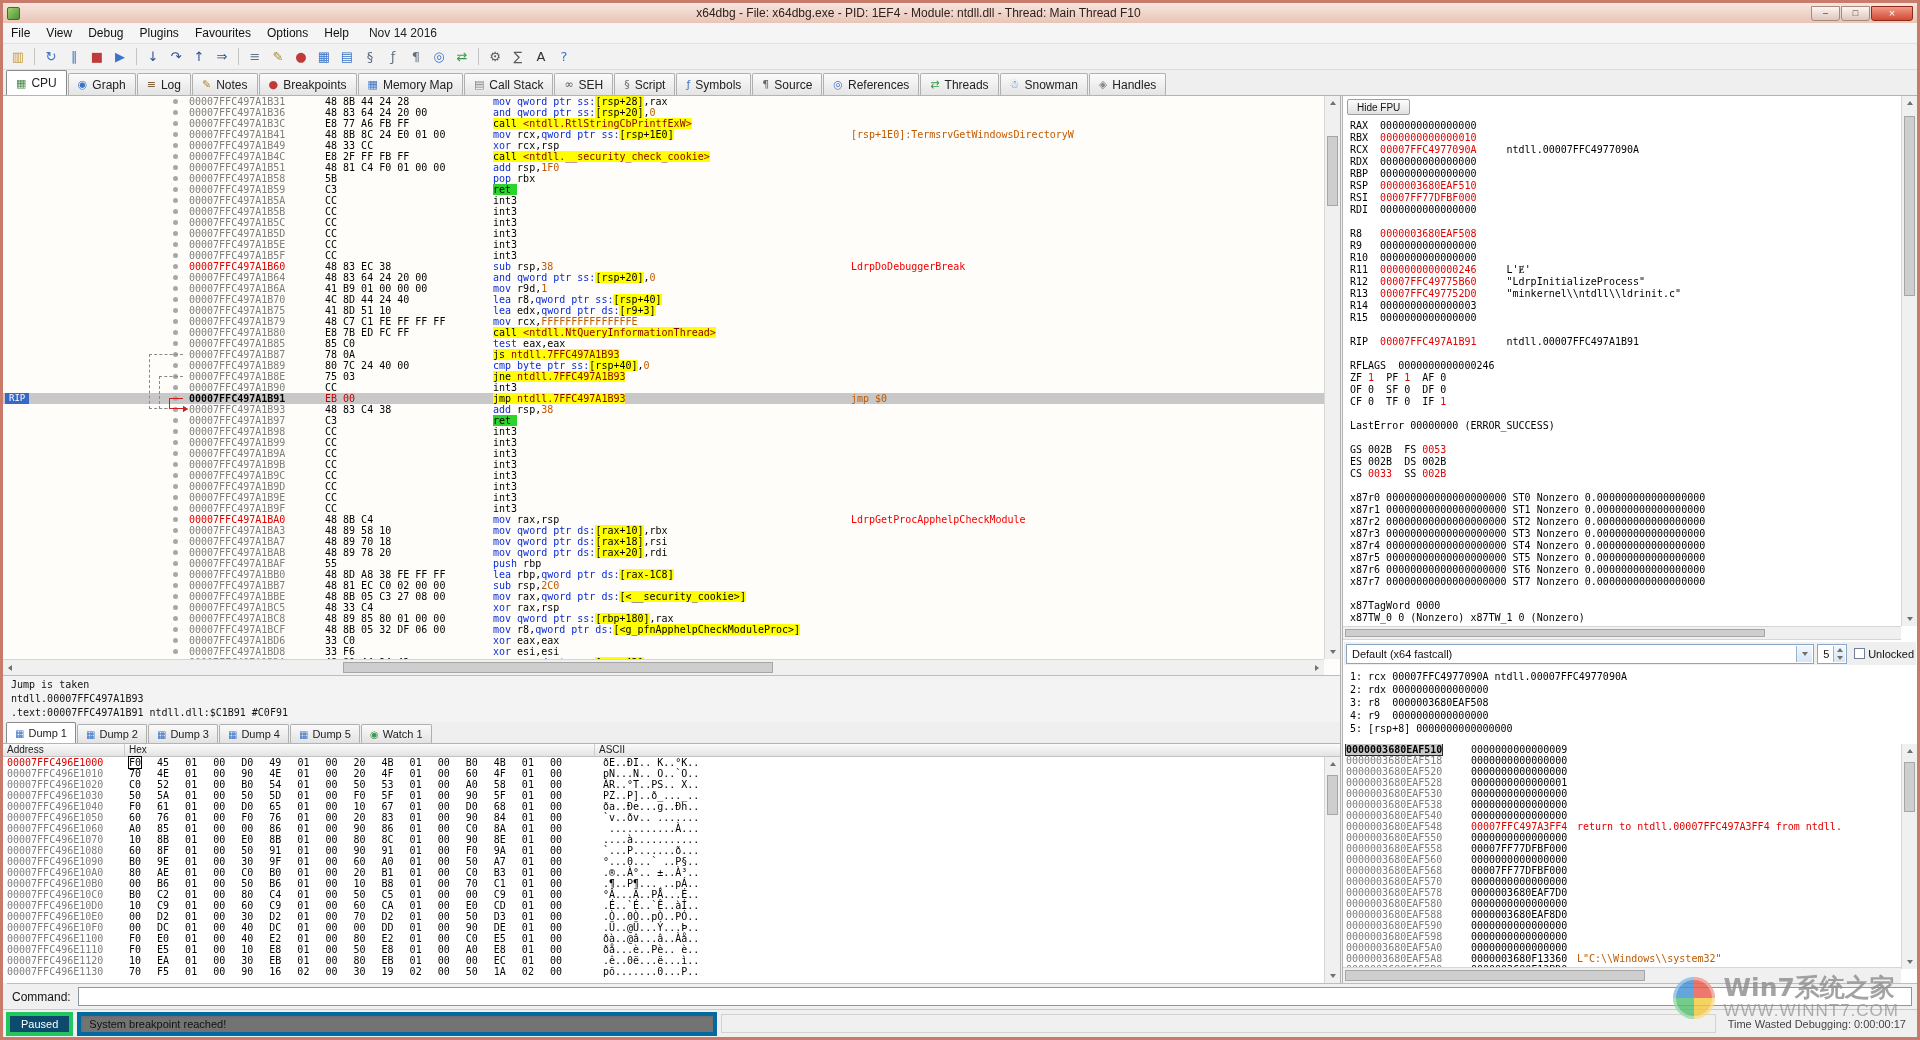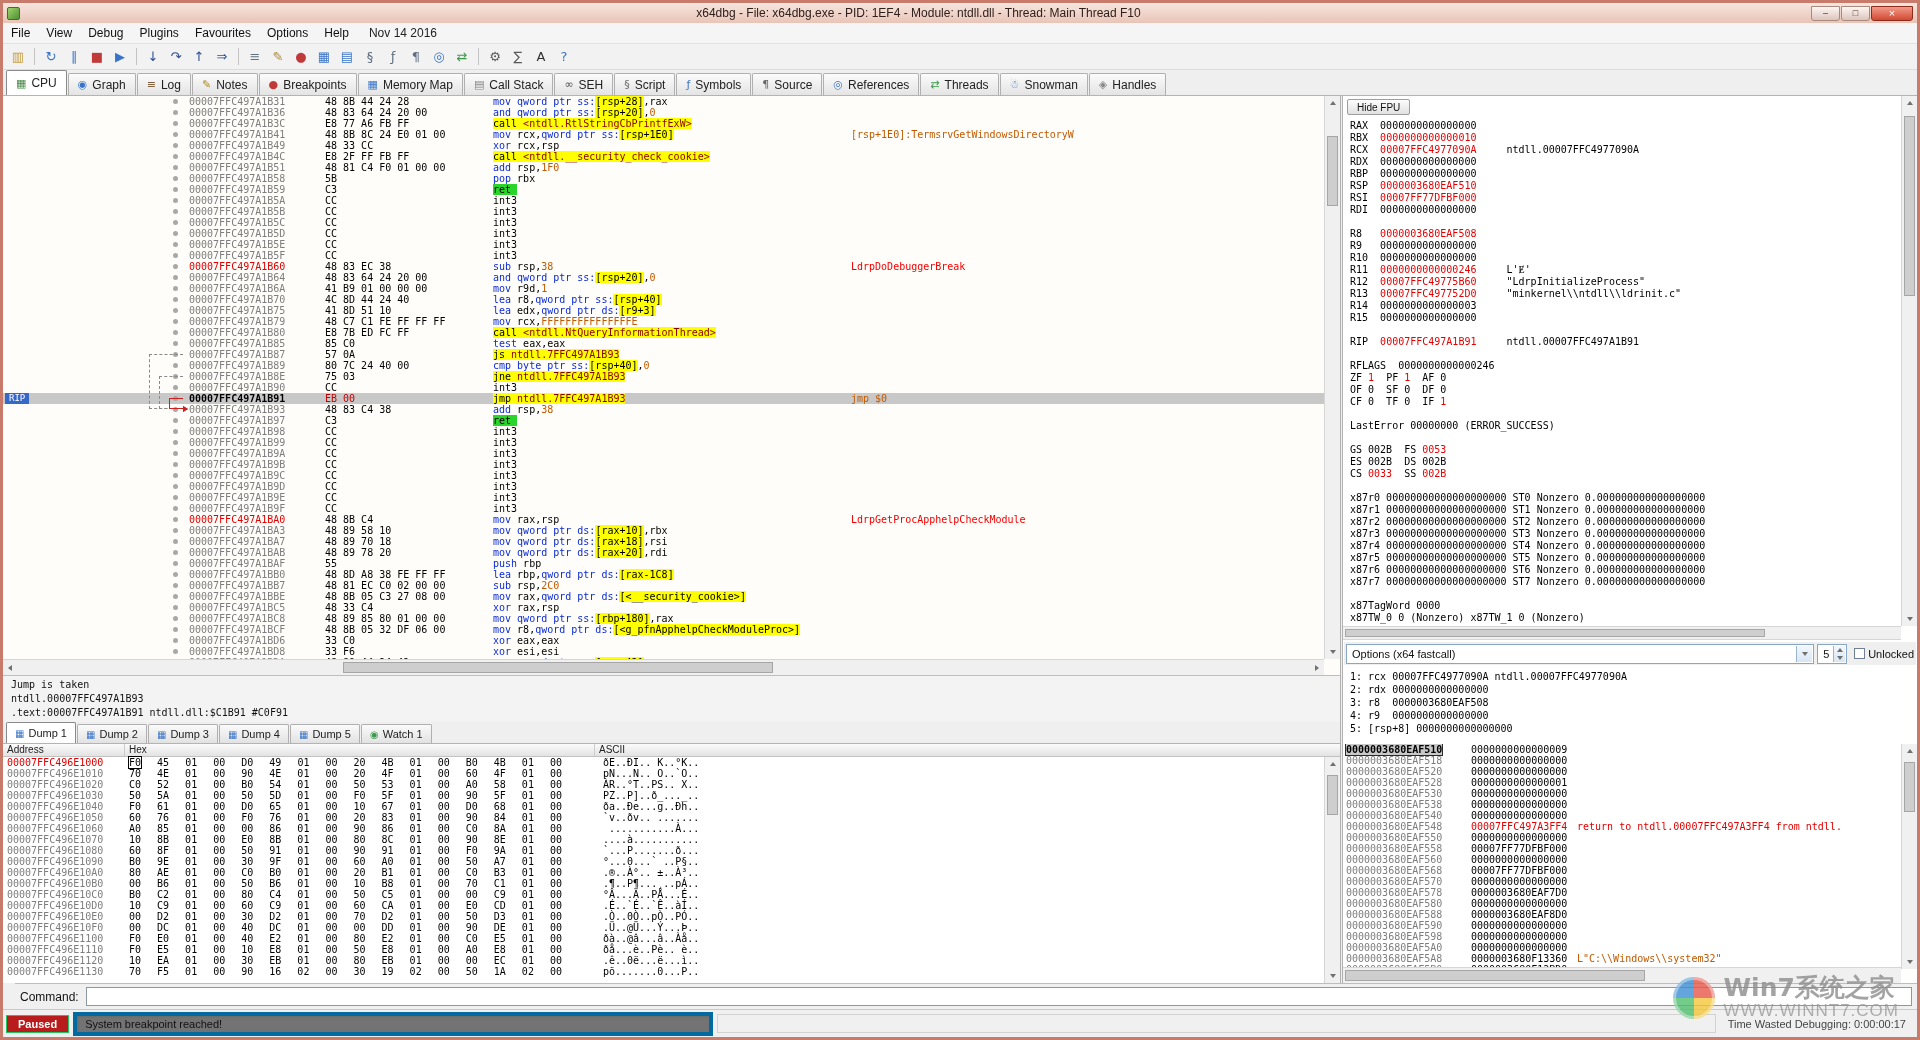--- a/index.html
+++ b/index.html
@@ -111,24 +111,24 @@
   .convsel{flex:1;height:20px;border:1px solid #88a6c6;background:#fff;display:flex;align-items:center;padding:0 5px;position:relative;color:#111}
   .convarrow{position:absolute;right:1px;top:1px;bottom:1px;width:16px;background:linear-gradient(#f2f7fd,#d8e6f5);border-left:1px solid #9ab4d0;display:flex;align-items:center;justify-content:center}
   .spin{width:30px;height:20px;border:1px solid #88a6c6;background:#fff;display:flex;align-items:center;padding-left:5px;position:relative;color:#111}
   .spinbtns{position:absolute;right:1px;top:1px;bottom:1px;width:12px;display:flex;flex-direction:column;justify-content:space-around;align-items:center;background:linear-gradient(#f2f7fd,#d8e6f5);border-left:1px solid #9ab4d0}
   .chk{width:11px;height:11px;border:1px solid #6f8096;background:#fff;margin-left:4px}
   .chklabel{margin:0 0;color:#111}
   .args{position:absolute;left:7px;top:574px;right:4px}
   .aline{height:13px;line-height:13px;white-space:pre;color:#000}
 
   
-  .cmdbar{position:absolute;left:12px;right:0;top:980px;height:26px;background:#f0f0f0;border-top:1px solid #bdbdbd;display:flex;align-items:center;padding:0 5px;font-size:12px;color:#111}
+  .cmdbar{position:absolute;left:4px;right:0;top:980px;height:26px;background:#f0f0f0;border-top:1px solid #bdbdbd;display:flex;align-items:center;padding:0 5px;font-size:12px;color:#111}
   .cmdinput{flex:1;height:19px;margin-left:7px;border:1px solid #8a97a5;padding:0 4px;font-family:"DejaVu Sans Mono",monospace;font-size:11px;background:#fff}
   .statusbar{position:absolute;left:0;right:0;top:1006px;bottom:0;background:#f0f0f0;display:flex;align-items:center;gap:4px;padding:0 3px;font-size:11px;border-top:1px solid #cacaca}
-  .paused{background:#b91c1c;border:1px solid #22c55e;color:#fff;padding:2px 11px;font-weight:bold}
+  .paused{background:#0c4a6e;border:4px solid #22c55e;color:#fff;padding:2px 11px;font-weight:normal}
   .smsg{border:4px solid #0369a1;padding:2px 8px;width:640px;background:#737373;color:#111;box-shadow:inset 1px 1px 2px rgba(0,0,0,.08)}
   .sspacer{flex:1;height:19px;border:1px solid #d2d2d2}
   .sright{padding:0 8px;color:#444;white-space:nowrap}
 
   
   .watermark{position:absolute;right:18px;bottom:16px;display:flex;align-items:center;gap:9px;opacity:.8;pointer-events:none;z-index:50}
   .wlogo{width:42px;height:42px;border-radius:50%;background:#7fb3d5;background:conic-gradient(#e8574a 0 25%,#f3c73c 25% 50%,#51c06e 50% 75%,#3d8fd4 75% 100%);box-shadow:0 0 0 3px rgba(255,255,255,.4) inset}
   .wtext1{font-size:25px;font-weight:bold;color:#8d8d8d;font-family:"DejaVu Sans",sans-serif;line-height:26px}
   .wtext2{font-size:17px;color:#9b9b9b;letter-spacing:1px}
 </style>
@@ -267,21 +267,21 @@
         <div class="drow"><span class="bpdot"></span><span class="daddr">00007FFC497A1B5E</span><span class="dbytes">CC</span><span class="dins"><span class="tk-p">int3</span></span></div>
         <div class="drow"><span class="bpdot"></span><span class="daddr">00007FFC497A1B5F</span><span class="dbytes">CC</span><span class="dins"><span class="tk-p">int3</span></span></div>
         <div class="drow"><span class="bpdot"></span><span class="daddr alab">00007FFC497A1B60</span><span class="dbytes">48 83 EC 38</span><span class="dins"><span class="tk-m">sub </span><span class="tk-p">rsp,</span><span class="tk-n">38</span></span><span class="dcom cm-label">LdrpDoDebuggerBreak</span></div>
         <div class="drow"><span class="bpdot"></span><span class="daddr">00007FFC497A1B64</span><span class="dbytes">48 83 64 24 20 00</span><span class="dins"><span class="tk-m">and </span><span class="tk-m">qword ptr ss:</span><span class="tk-y">[rsp+20]</span><span class="tk-p">,</span><span class="tk-n">0</span></span></div>
         <div class="drow"><span class="bpdot"></span><span class="daddr">00007FFC497A1B6A</span><span class="dbytes">41 B9 01 00 00 00</span><span class="dins"><span class="tk-m">mov </span><span class="tk-p">r9d,</span><span class="tk-n">1</span></span></div>
         <div class="drow"><span class="bpdot"></span><span class="daddr">00007FFC497A1B70</span><span class="dbytes">4C 8D 44 24 40</span><span class="dins"><span class="tk-m">lea </span><span class="tk-p">r8,</span><span class="tk-m">qword ptr ss:</span><span class="tk-y">[rsp+40]</span></span></div>
         <div class="drow"><span class="bpdot"></span><span class="daddr">00007FFC497A1B75</span><span class="dbytes">41 8D 51 10</span><span class="dins"><span class="tk-m">lea </span><span class="tk-p">edx,</span><span class="tk-m">qword ptr ds:</span><span class="tk-y">[r9+3]</span></span></div>
         <div class="drow"><span class="bpdot"></span><span class="daddr">00007FFC497A1B79</span><span class="dbytes">48 C7 C1 FE FF FF FF</span><span class="dins"><span class="tk-m">mov </span><span class="tk-p">rcx,</span><span class="tk-n">FFFFFFFFFFFFFFFE</span></span></div>
         <div class="drow"><span class="bpdot"></span><span class="daddr">00007FFC497A1B80</span><span class="dbytes">E8 7B ED FC FF</span><span class="dins"><span class="tk-jy">call </span><span class="tk-cy">&lt;ntdll.NtQueryInformationThread&gt;</span></span></div>
         <div class="drow"><span class="bpdot"></span><span class="daddr">00007FFC497A1B85</span><span class="dbytes">85 C0</span><span class="dins"><span class="tk-m">test </span><span class="tk-p">eax,eax</span></span></div>
-        <div class="drow"><span class="bpdot"></span><span class="daddr">00007FFC497A1B87</span><span class="dbytes">57 0A</span><span class="dins"><span class="tk-jy">js </span><span class="tk-cy">ntdll.7FFC497A1B93</span></span></div>
+        <div class="drow"><span class="bpdot"></span><span class="daddr">00007FFC497A1B87</span><span class="dbytes">78 0A</span><span class="dins"><span class="tk-jy">js </span><span class="tk-cy">ntdll.7FFC497A1B93</span></span></div>
         <div class="drow"><span class="bpdot"></span><span class="daddr">00007FFC497A1B89</span><span class="dbytes">80 7C 24 40 00</span><span class="dins"><span class="tk-m">cmp </span><span class="tk-m">byte ptr ss:</span><span class="tk-y">[rsp+40]</span><span class="tk-p">,</span><span class="tk-n">0</span></span></div>
         <div class="drow"><span class="bpdot"></span><span class="daddr">00007FFC497A1B8E</span><span class="dbytes">75 03</span><span class="dins"><span class="tk-jy">jne </span><span class="tk-cy">ntdll.7FFC497A1B93</span></span></div>
         <div class="drow"><span class="bpdot"></span><span class="daddr">00007FFC497A1B90</span><span class="dbytes">CC</span><span class="dins"><span class="tk-p">int3</span></span></div>
         <div class="drow dsel"><span class="bpdot"></span><span class="daddr asel">00007FFC497A1B91</span><span class="dbytes bsel">EB 00</span><span class="dins"><span class="tk-jy">jmp </span><span class="tk-cy">ntdll.7FFC497A1B93</span></span><span class="dcom cm-auto">jmp $0</span></div>
         <div class="drow"><span class="bpdot"></span><span class="daddr">00007FFC497A1B93</span><span class="dbytes">48 83 C4 38</span><span class="dins"><span class="tk-m">add </span><span class="tk-p">rsp,</span><span class="tk-n">38</span></span></div>
         <div class="drow"><span class="bpdot"></span><span class="daddr">00007FFC497A1B97</span><span class="dbytes">C3</span><span class="dins"><span class="tk-R">ret </span></span></div>
         <div class="drow"><span class="bpdot"></span><span class="daddr">00007FFC497A1B98</span><span class="dbytes">CC</span><span class="dins"><span class="tk-p">int3</span></span></div>
         <div class="drow"><span class="bpdot"></span><span class="daddr">00007FFC497A1B99</span><span class="dbytes">CC</span><span class="dins"><span class="tk-p">int3</span></span></div>
         <div class="drow"><span class="bpdot"></span><span class="daddr">00007FFC497A1B9A</span><span class="dbytes">CC</span><span class="dins"><span class="tk-p">int3</span></span></div>
         <div class="drow"><span class="bpdot"></span><span class="daddr">00007FFC497A1B9B</span><span class="dbytes">CC</span><span class="dins"><span class="tk-p">int3</span></span></div>
@@ -377,21 +377,21 @@
         <div class="rline"><span class="rk-k">x87r7 00000000000000000000 ST7 Nonzero 0.000000000000000000</span></div>
         <div class="rline"></div>
         <div class="rline"><span class="rk-k">x87TagWord 0000</span></div>
         <div class="rline"><span class="rk-k">x87TW_0 0 (Nonzero) x87TW_1 0 (Nonzero)</span></div>
       </div>
     <div class="regsbh">
       <div class="sbthumb" style="top:2px;bottom:2px;left:2px;width:420px"></div>
     </div>
     <div class="convbar">
       <div class="convsel">
-        <span>Options (x64 fastcall)</span>
+        <span>Default (x64 fastcall)</span>
         <span class="convarrow">
             <span class="tri down"></span>
           </span>
       </div>
       <div class="spin">
         <span>5</span>
         <span class="spinbtns">
             <span class="tri up"></span>
             <span class="tri down"></span>
           </span>

